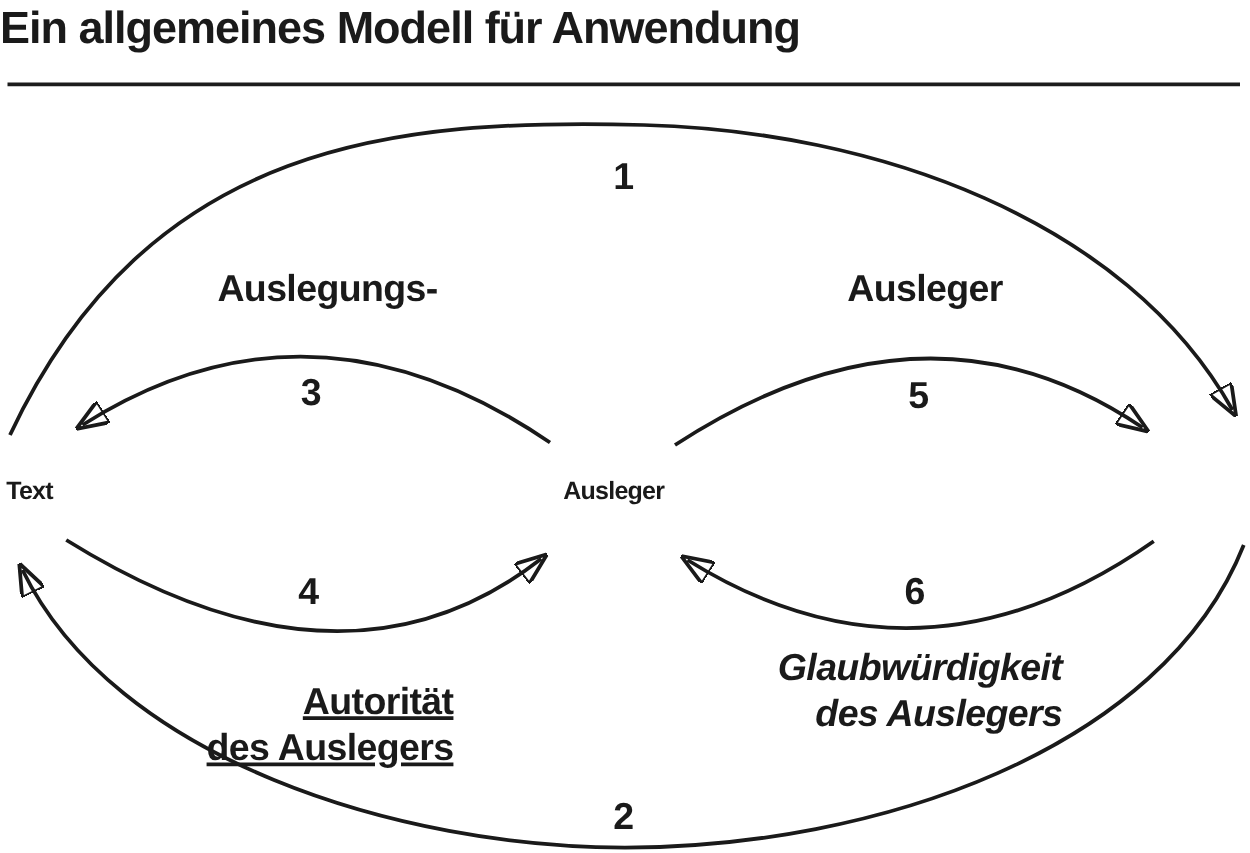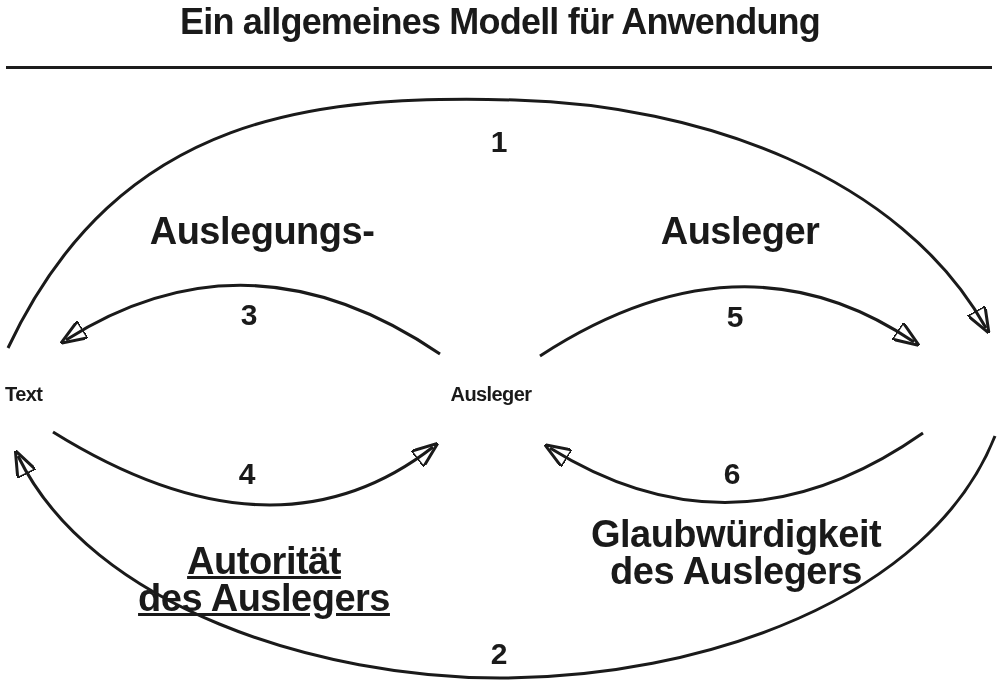--- a/index.html
+++ b/index.html
@@ -14,21 +14,21 @@
     background: #ffffff;
     color: #1a1a1a;
     font-family: "Liberation Sans", "DejaVu Sans", sans-serif;
     overflow: hidden;
   }
   .title {
     position: absolute;
     top: 1px;
     left: 0;
     width: 100%;
-    text-align: center;
+    text-align: left;
     font-size: 36px;
     font-weight: 700;
     letter-spacing: -0.8px;
   }
   .divider {
     position: absolute;
     top: 66px;
     left: 6px;
     width: 986px;
     height: 3px;
@@ -51,22 +51,22 @@
     letter-spacing: -0.6px;
     white-space: nowrap;
     transform: translateY(-50%);
   }
   .node.centered {
     transform: translate(-50%, -50%);
   }
   .edge-label {
     position: absolute;
     transform: translate(-50%, -50%);
-    text-align: center;
-    font-size: 38px;
+    text-align: right;
+    font-size: 30px;
     font-weight: 700;
     line-height: 37px;
     letter-spacing: -0.5px;
     white-space: nowrap;
   }
   .edge-label span { display: block; }
   .edge-num {
     position: absolute;
     transform: translate(-50%, -50%);
     font-size: 30px;
@@ -108,18 +108,18 @@
   <div class="edge-label" style="left:262px; top:231px;">
     <span>Auslegungs-</span>
   </div>
   <div class="edge-label" style="left:740px; top:231px;">
     <span>Ausleger</span>
   </div>
   <div class="edge-label" style="left:264px; top:580px;text-decoration:underline;">
     <span>Autorität</span>
     <span>des Auslegers</span>
   </div>
-  <div class="edge-label" style="left:736px; top:553px;">
+  <div class="edge-label" style="left:736px; top:553px;font-style:italic;">
     <span>Glaubwürdigkeit</span>
     <span>des Auslegers</span>
   </div>
 
 </div>
 
 </body></html>

